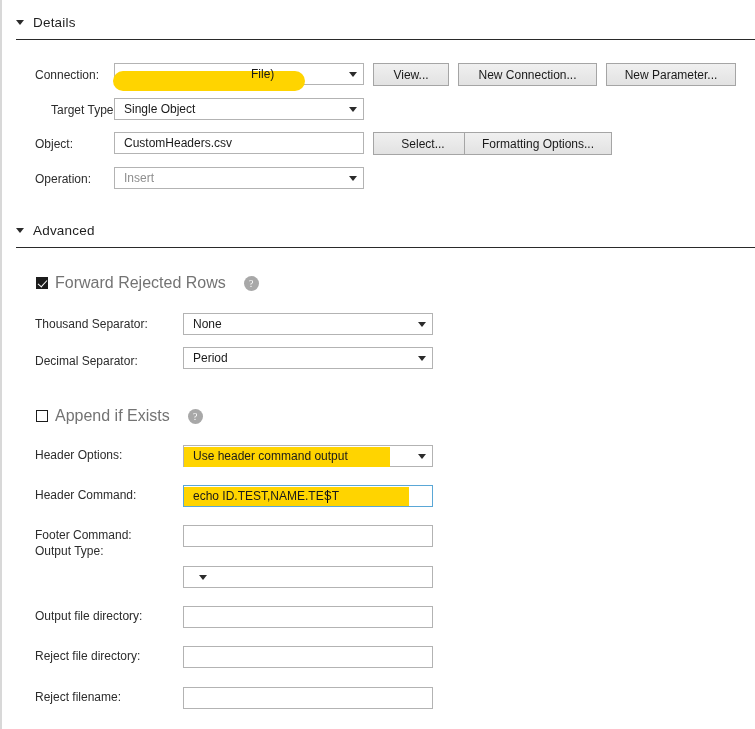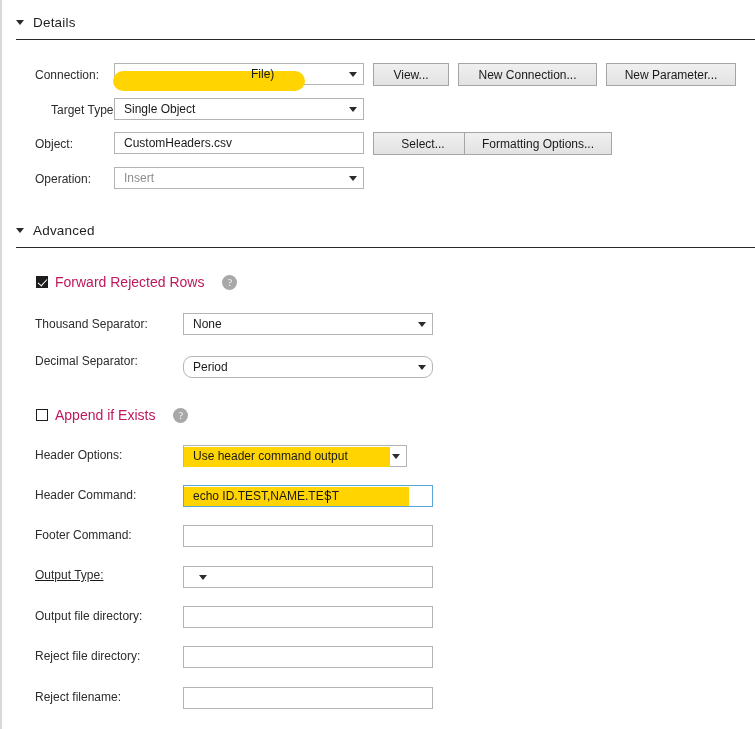--- a/index.html
+++ b/index.html
@@ -151,21 +151,21 @@
     content: "";
     position: absolute;
     left: 3px;
     top: 0px;
     width: 4px;
     height: 8px;
     border: solid #ffffff;
     border-width: 0 1.8px 1.8px 0;
     transform: rotate(42deg);
   }
-  .cb-label { font-size: 14px; color: #be185d; white-space: nowrap; }
+  .cb-label { font-size: 16px; color: #737373; white-space: nowrap; }
 
   .help {
     width: 15px;
     height: 15px;
     border-radius: 50%;
     background: #a8a8a8;
     color: #fff;
     font-size: 10px;
     line-height: 15px;
     text-align: center;
@@ -250,35 +250,35 @@
     <span class="lbl">Thousand Separator:</span>
   </div>
   <div class="field" style="left:181px; top:313px; width:250px;">
     <span class="val">None</span>
     <span class="caret"></span>
   </div>
 
   <div class="row" style="left:33px; top:354px;">
     <span class="lbl">Decimal Separator:</span>
   </div>
-  <div class="field" style="left:181px; top:356px; width:250px;border-radius:9px;">
+  <div class="field" style="left:181px; top:347px; width:250px;">
     <span class="val">Period</span>
     <span class="caret"></span>
   </div>
 
   <div class="cb-row" style="left:34px; top:407px;">
     <span class="cb"></span>
     <span class="cb-label">Append if Exists</span>
     <span class="help">?</span>
   </div>
 
   <div class="row" style="left:33px; top:448px;">
     <span class="lbl">Header Options:</span>
   </div>
-  <div class="field" style="left:181px; top:445px; width:224px;">
+  <div class="field" style="left:181px; top:445px; width:250px;">
     <div class="hl" style="left:0px; top:1px; width:206px; height:20px;"></div>
     <span class="val">Use header command output</span>
     <span class="caret"></span>
   </div>
 
   <div class="row" style="left:33px; top:488px;">
     <span class="lbl">Header Command:</span>
   </div>
   <div class="field focused" style="left:181px; top:485px; width:250px;">
     <div class="hl" style="left:0px; top:1px; width:225px; height:19px;"></div>
@@ -286,21 +286,21 @@
     <span class="textcaret" style="position:absolute; left:143px; top:4px; z-index:3;"></span>
   </div>
 
   <div class="row" style="left:33px; top:528px;justify-content:flex-end;">
     <span class="lbl">Footer Command:</span>
   </div>
   <div class="field" style="left:181px; top:525px; width:250px;">
     <span class="val"></span>
   </div>
 
-  <div class="row" style="left:33px; top:568px;text-decoration:underline;">
+  <div class="row" style="left:33px; top:544px;">
     <span class="lbl">Output Type:</span>
   </div>
   <div class="field" style="left:181px; top:566px; width:250px;">
     <span class="caret"></span>
   </div>
 
   <div class="row" style="left:33px; top:609px;">
     <span class="lbl">Output file directory:</span>
   </div>
   <div class="field" style="left:181px; top:606px; width:250px;">

